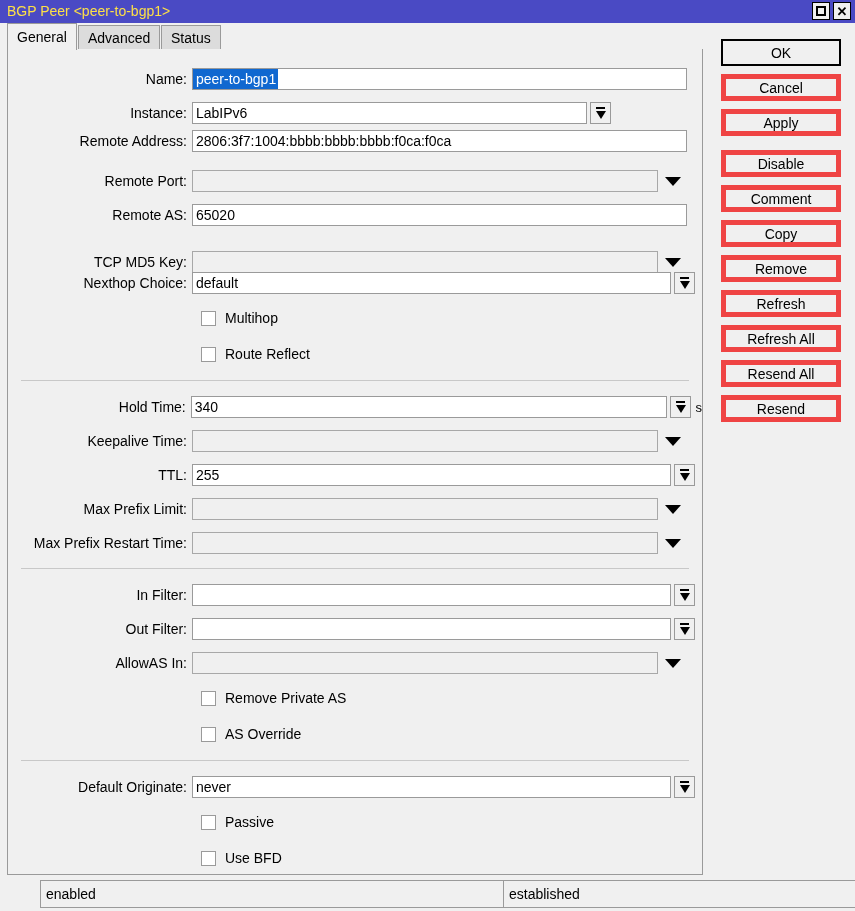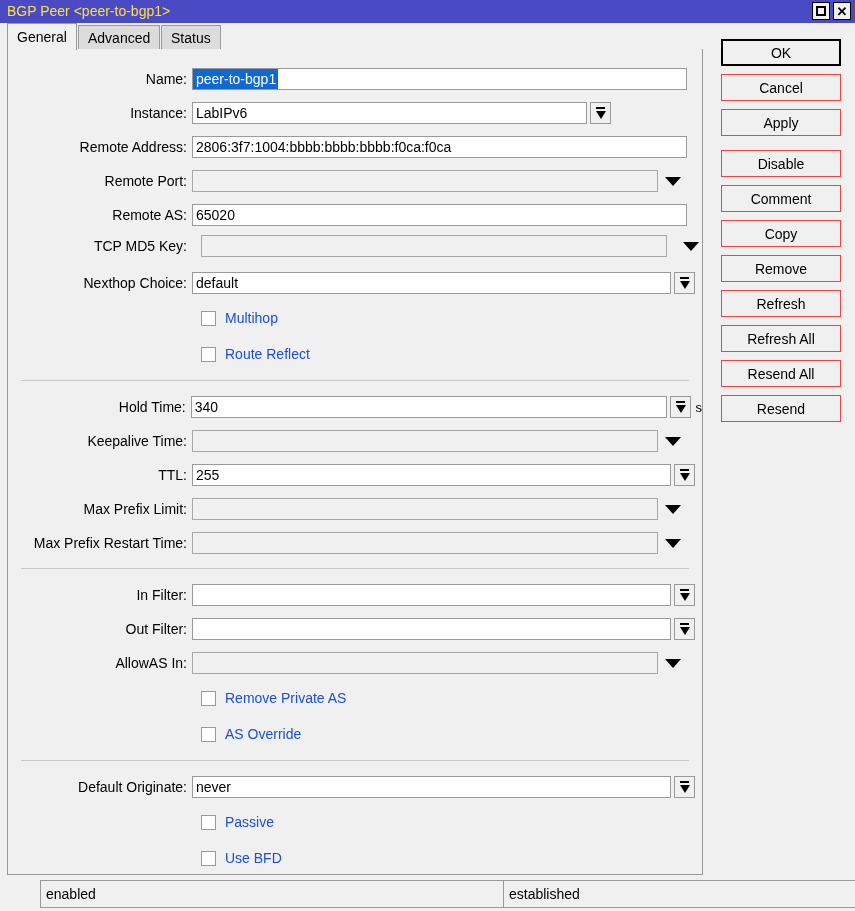--- a/index.html
+++ b/index.html
@@ -197,42 +197,42 @@
   .cbox {
     width: 15px; height: 15px;
     border: 1px solid #9a9a9a;
     background: #ffffff;
     box-sizing: border-box;
     margin-left: 193px;
     cursor: pointer;
     flex: none;
   }
   .cblabel {
-    font-size: 14px; color: #1d4ed8;
+    font-size: 14px; color: #000000;
     margin-left: 9px;
     user-select: none;
     white-space: nowrap;
   }
 
   .sep {
     position: absolute;
     left: 13px; width: 668px; height: 1px;
     background: #c8c8c8;
   }
 
   
   .btncol {
     position: absolute;
     left: 721px; top: 39px;
     width: 120px;
   }
   .btn {
     width: 120px; height: 27px;
     background: #f0f0f0;
-    border: 1px solid #ef4444;
+    border: 5px solid #ef4444;
     box-sizing: border-box;
     font-size: 14px; color: #000;
     display: flex; align-items: center; justify-content: center;
     margin-bottom: 8px;
     cursor: pointer;
     user-select: none;
   }
   .btn.primary { border: 2px solid #000000; }
   .btn.gap { margin-top: 14px; }
 
@@ -289,34 +289,34 @@
     <div class="panel-inner" id="form-container">
         <div class="row" style="top: 17px;">
           <div class="lbl">Name:</div>
           <div class="field sel" style="width: 495px;"><span class="seltext">peer-to-bgp1</span></div>
         </div>
         <div class="row" style="top: 51px;">
           <div class="lbl">Instance:</div>
           <div class="field" style="width: 395px;">LabIPv6</div>
           <div class="spin"></div>
         </div>
-        <div class="row" style="top: 85px;">
+        <div class="row" style="top: 79px;">
           <div class="lbl">Remote Address:</div>
           <div class="field" style="width: 495px;">2806:3f7:1004:bbbb:bbbb:bbbb:f0ca:f0ca</div>
         </div>
         <div class="row" style="top: 119px;">
           <div class="lbl">Remote Port:</div>
           <div class="field disabled" style="width: 466px;"></div>
           <div class="arrow"></div>
         </div>
         <div class="row" style="top: 153px;">
           <div class="lbl">Remote AS:</div>
           <div class="field" style="width: 495px;">65020</div>
         </div>
-        <div class="row" style="top: 184px; justify-content: space-between;">
+        <div class="row" style="top: 200px;">
           <div class="lbl">TCP MD5 Key:</div>
           <div class="field disabled" style="width: 466px;"></div>
           <div class="arrow"></div>
         </div>
         <div class="row" style="top: 221px;">
           <div class="lbl">Nexthop Choice:</div>
           <div class="field" style="width: 479px;">default</div>
           <div class="spin"></div>
         </div>
         <div class="cbrow" style="top: 257px;">

